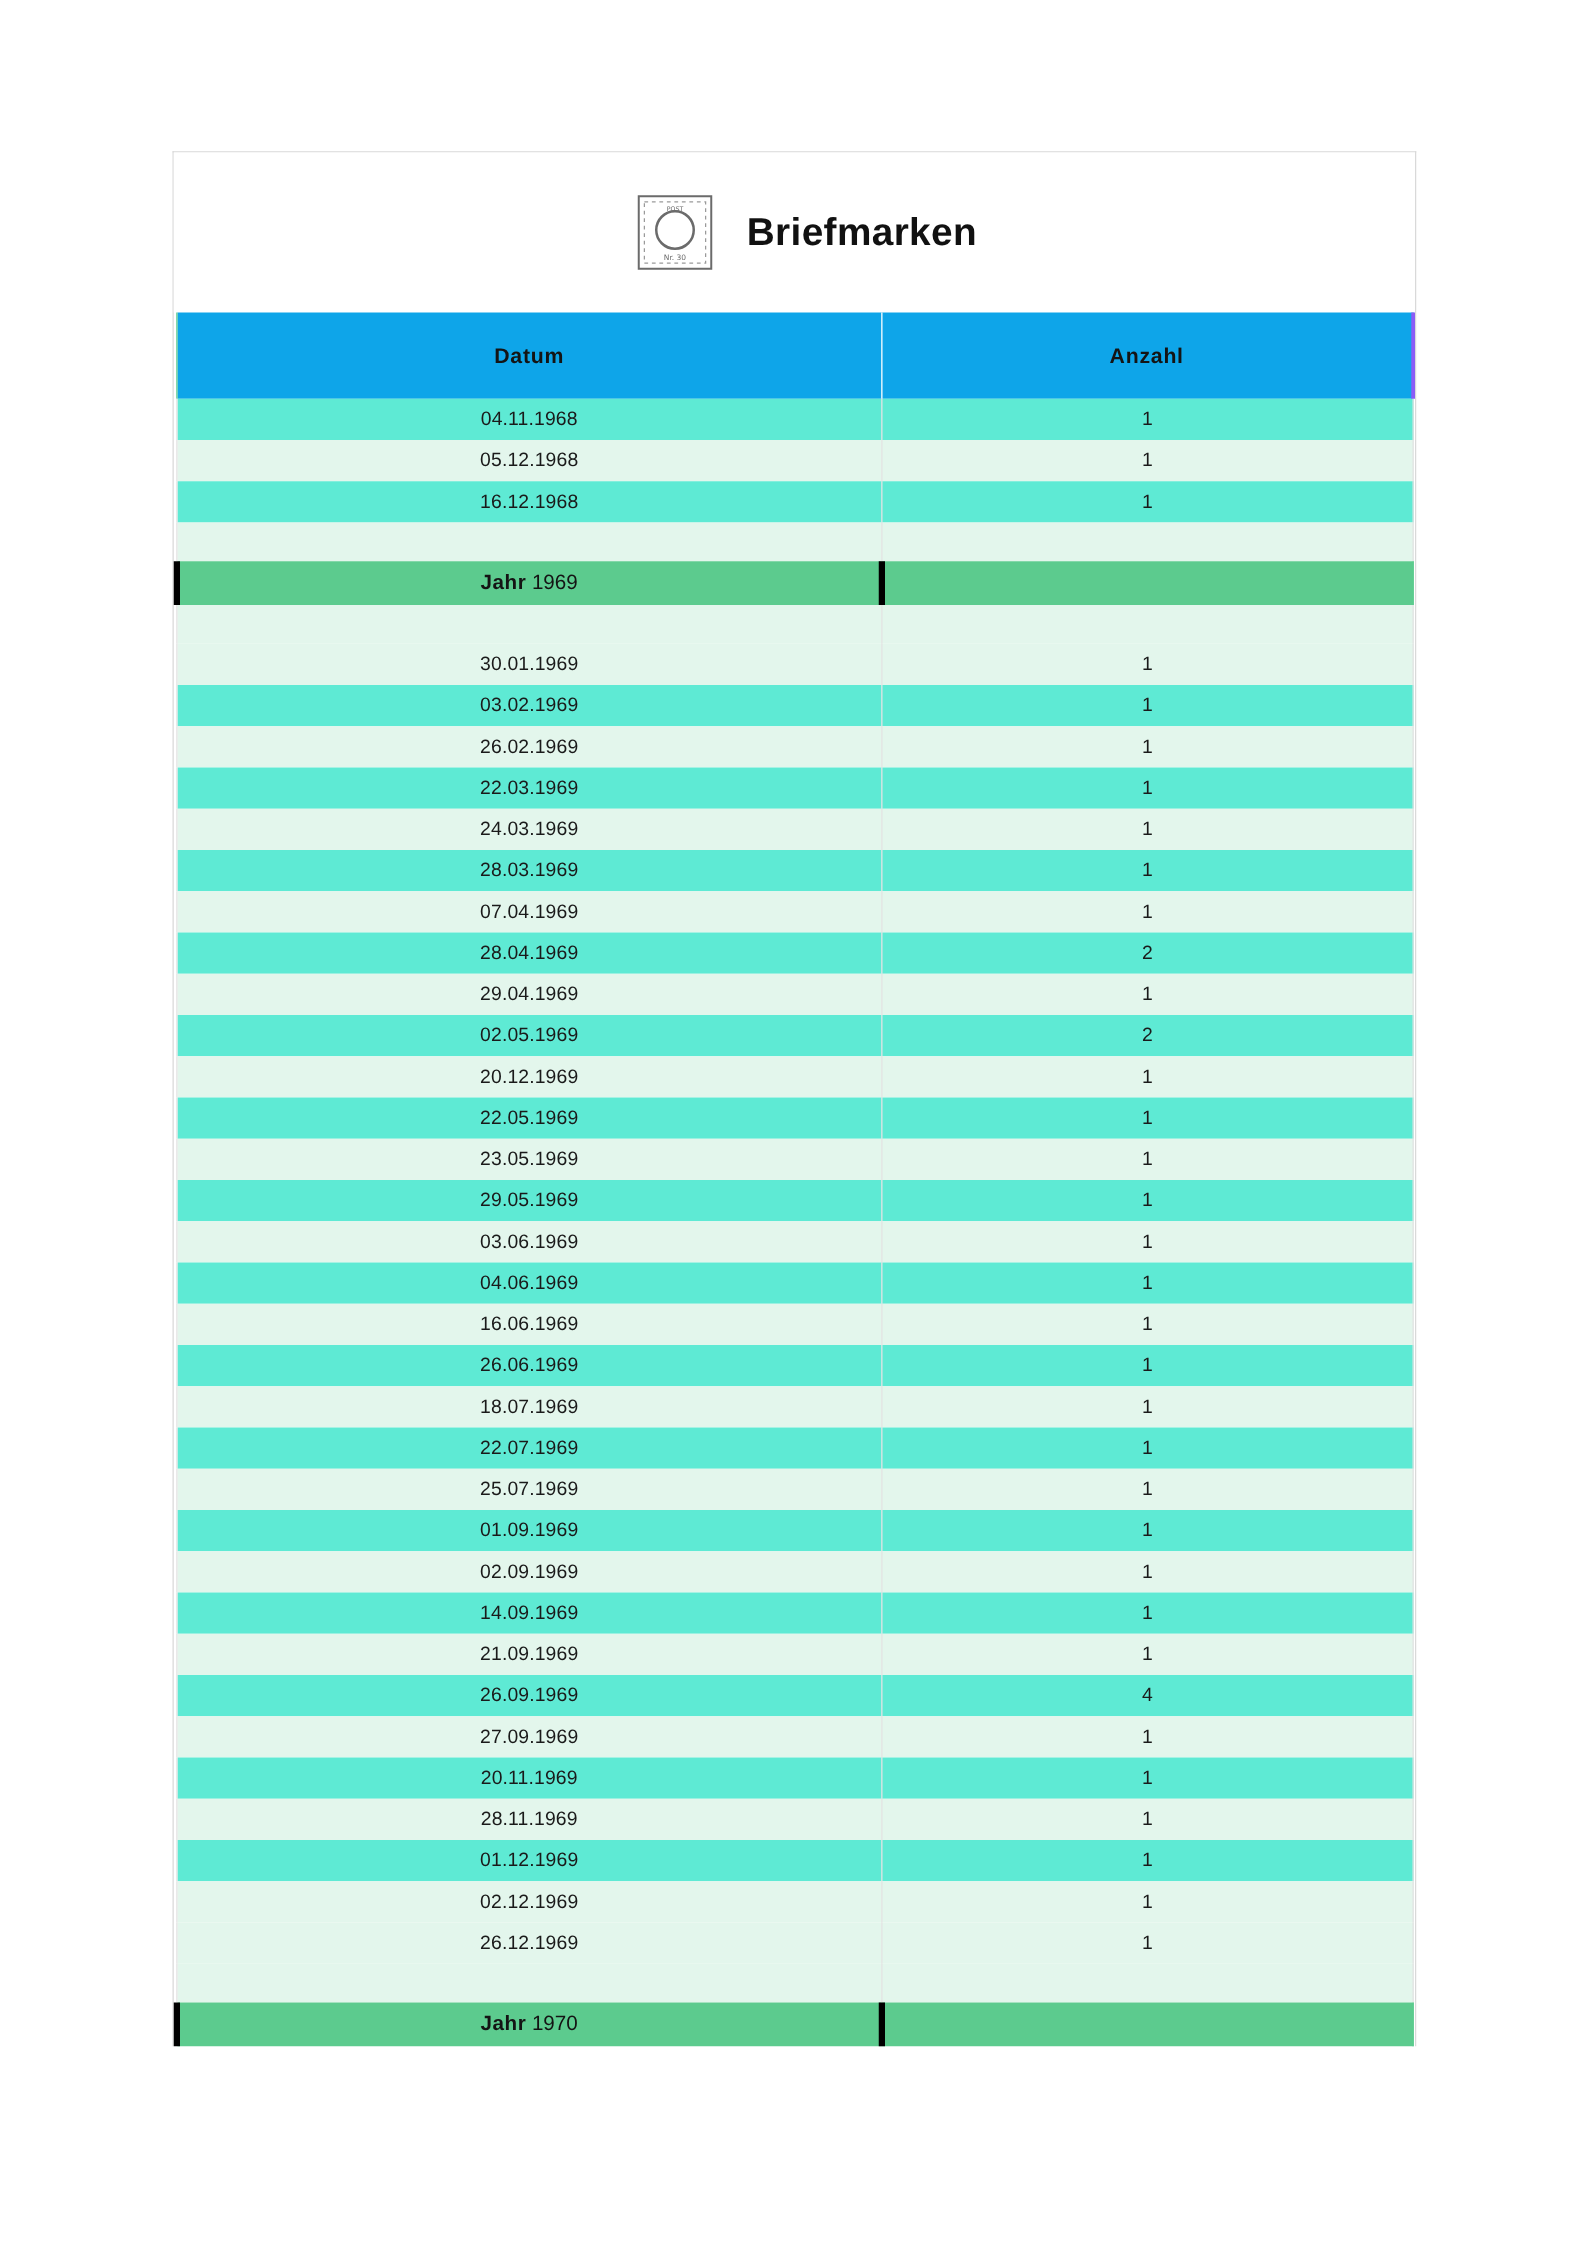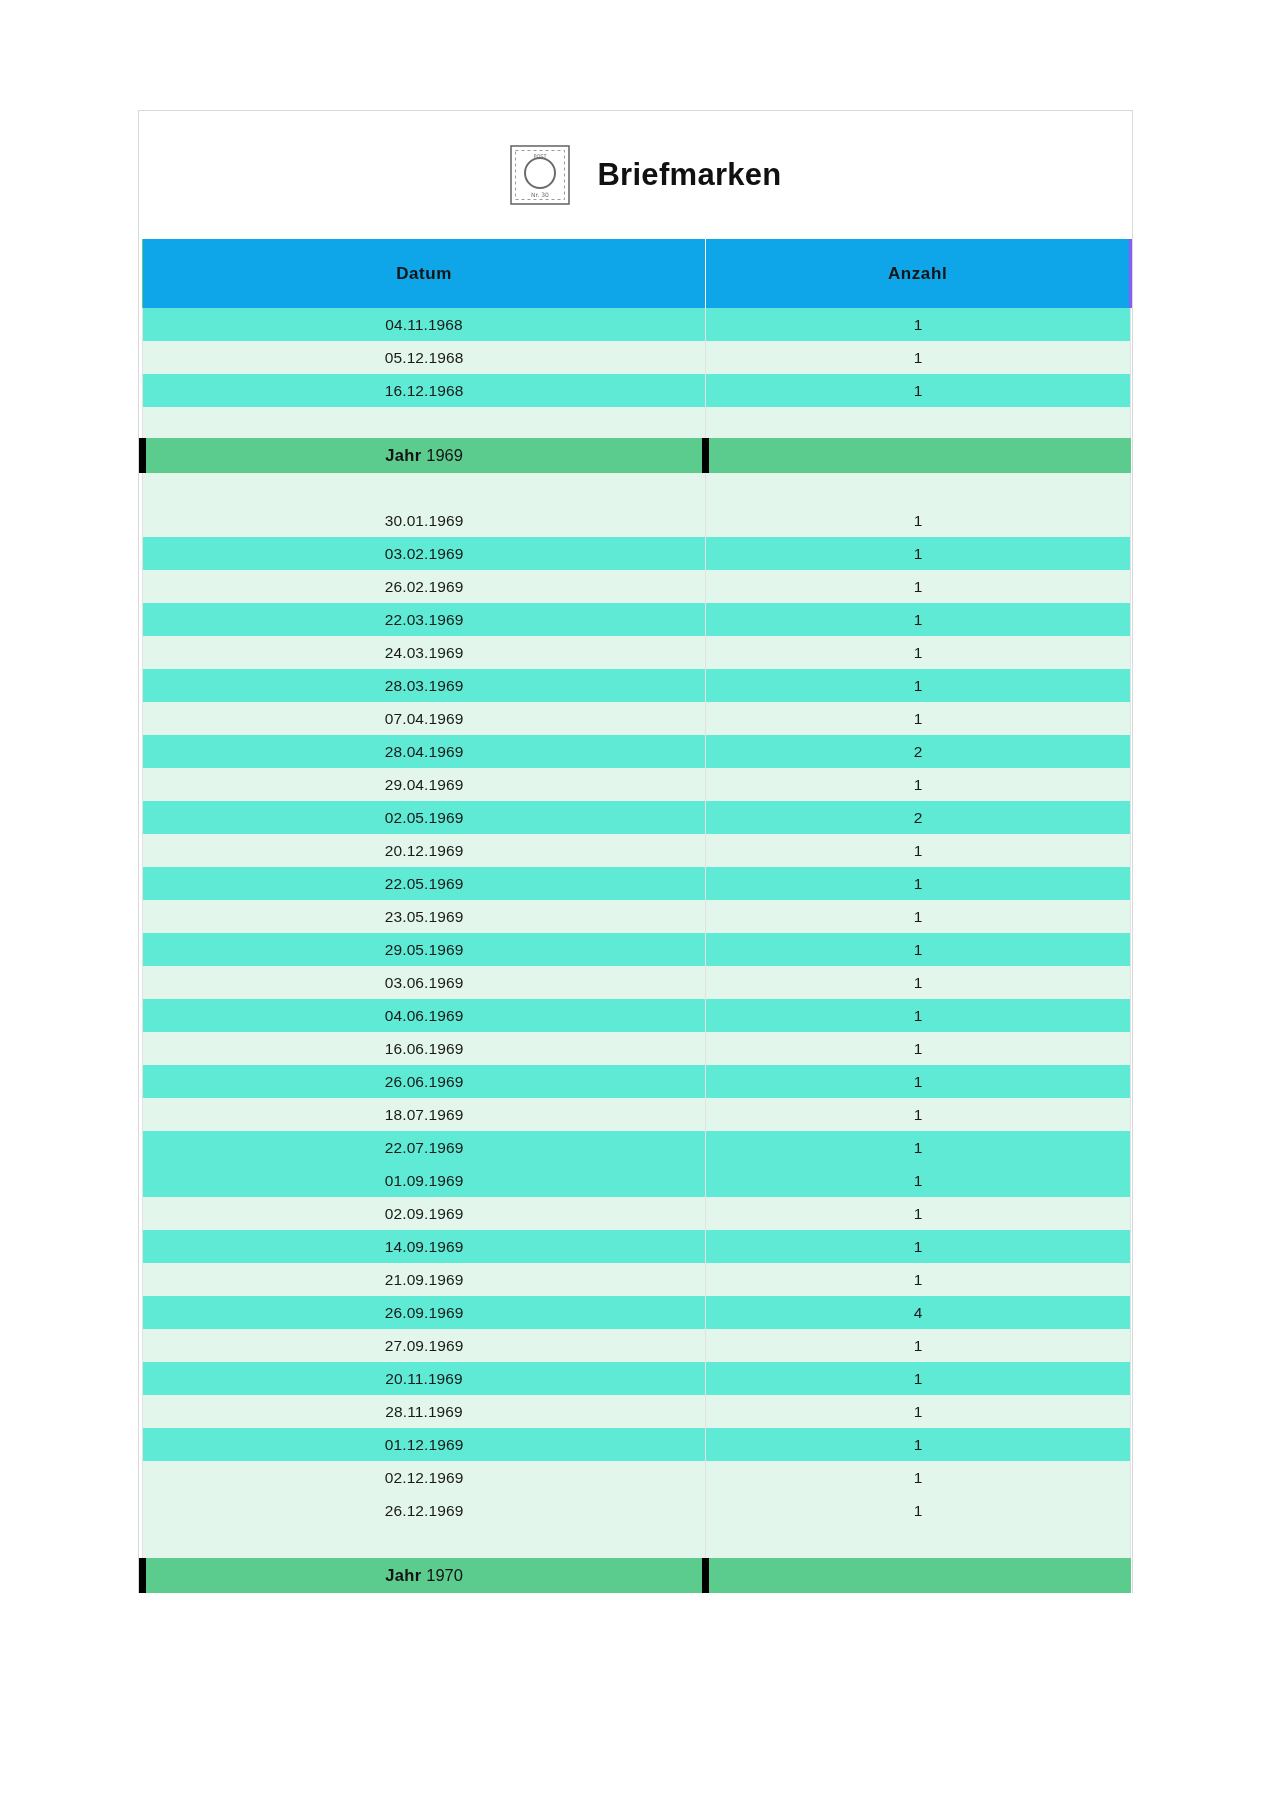--- a/index.html
+++ b/index.html
@@ -15,21 +15,21 @@
   }
   .page {
     position: relative;
     width: 1272px;
     height: 1800px;
     box-sizing: border-box;
   }
   .sheet {
     position: absolute;
     left: 138px;
-    top: 110px;
+    top: 121px;
     width: 995px;
     border: 1px solid #d9d9d9;
     border-bottom: none;
     box-sizing: border-box;
     background: #ffffff;
   }
   .title-bar {
     display: flex;
     align-items: center;
     justify-content: center;
@@ -87,21 +87,21 @@
   tr.plain td {
     background: #5eead4;
   }
   tr.spacer td {
     background: #e3f6ec;
     height: 31px;
   }
   tr.yearrow td {
     background: #5ccb8e;
     height: 35px;
-    border-left: 7px solid #000000;
+    border-left: 5px solid #000000;
     border-right: 1px solid #ffffff;
   }
   tr.yearrow td.last {
     border-right: 1px solid #5ccb8e;
   }
   .year-label {
     font-size: 16.5px;
     color: #141414;
   }
   .year-label b {
@@ -287,20 +287,26 @@
               <span class="cell-date">18.07.1969</span>
             </td>
             <td>1</td>
           </tr>
           <tr class="plain">
             <td>
               <span class="cell-date">22.07.1969</span>
             </td>
             <td>1</td>
           </tr>
+          <tr class="alt">
+            <td>
+              <span class="cell-date">25.07.1969</span>
+            </td>
+            <td>1</td>
+          </tr>
           <tr class="plain">
             <td>
               <span class="cell-date">01.09.1969</span>
             </td>
             <td>1</td>
           </tr>
           <tr class="alt">
             <td>
               <span class="cell-date">02.09.1969</span>
             </td>

